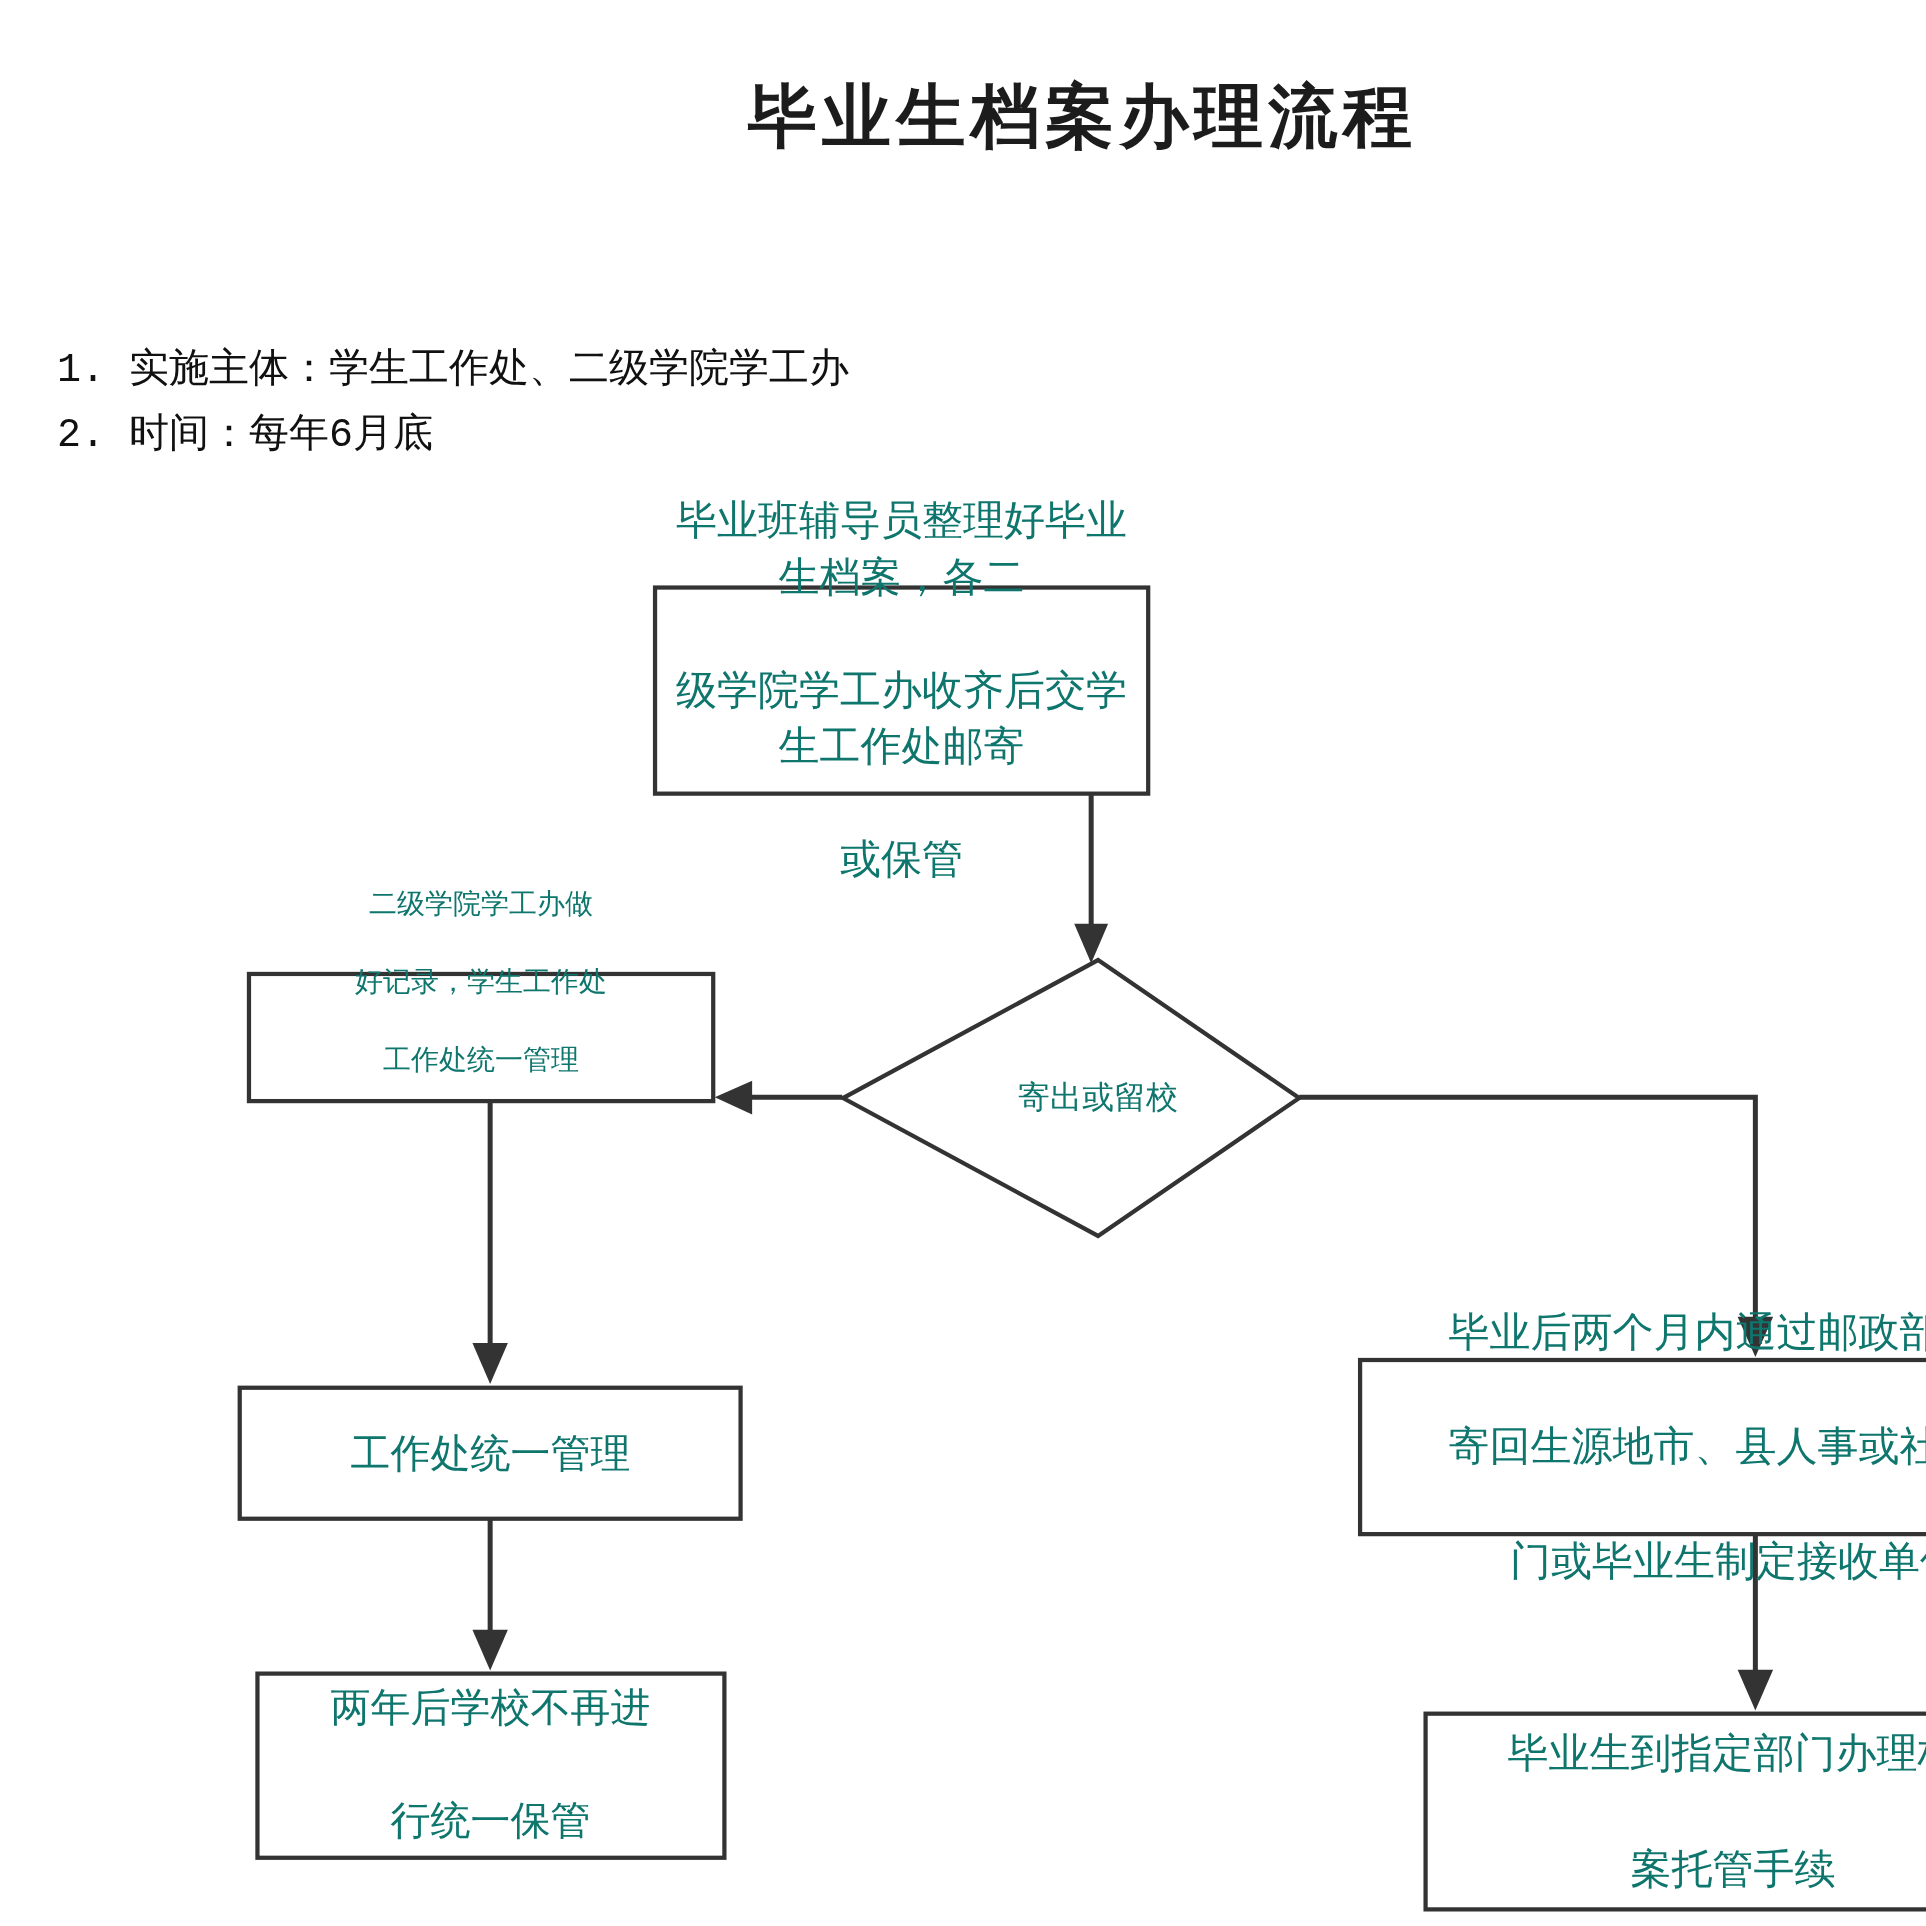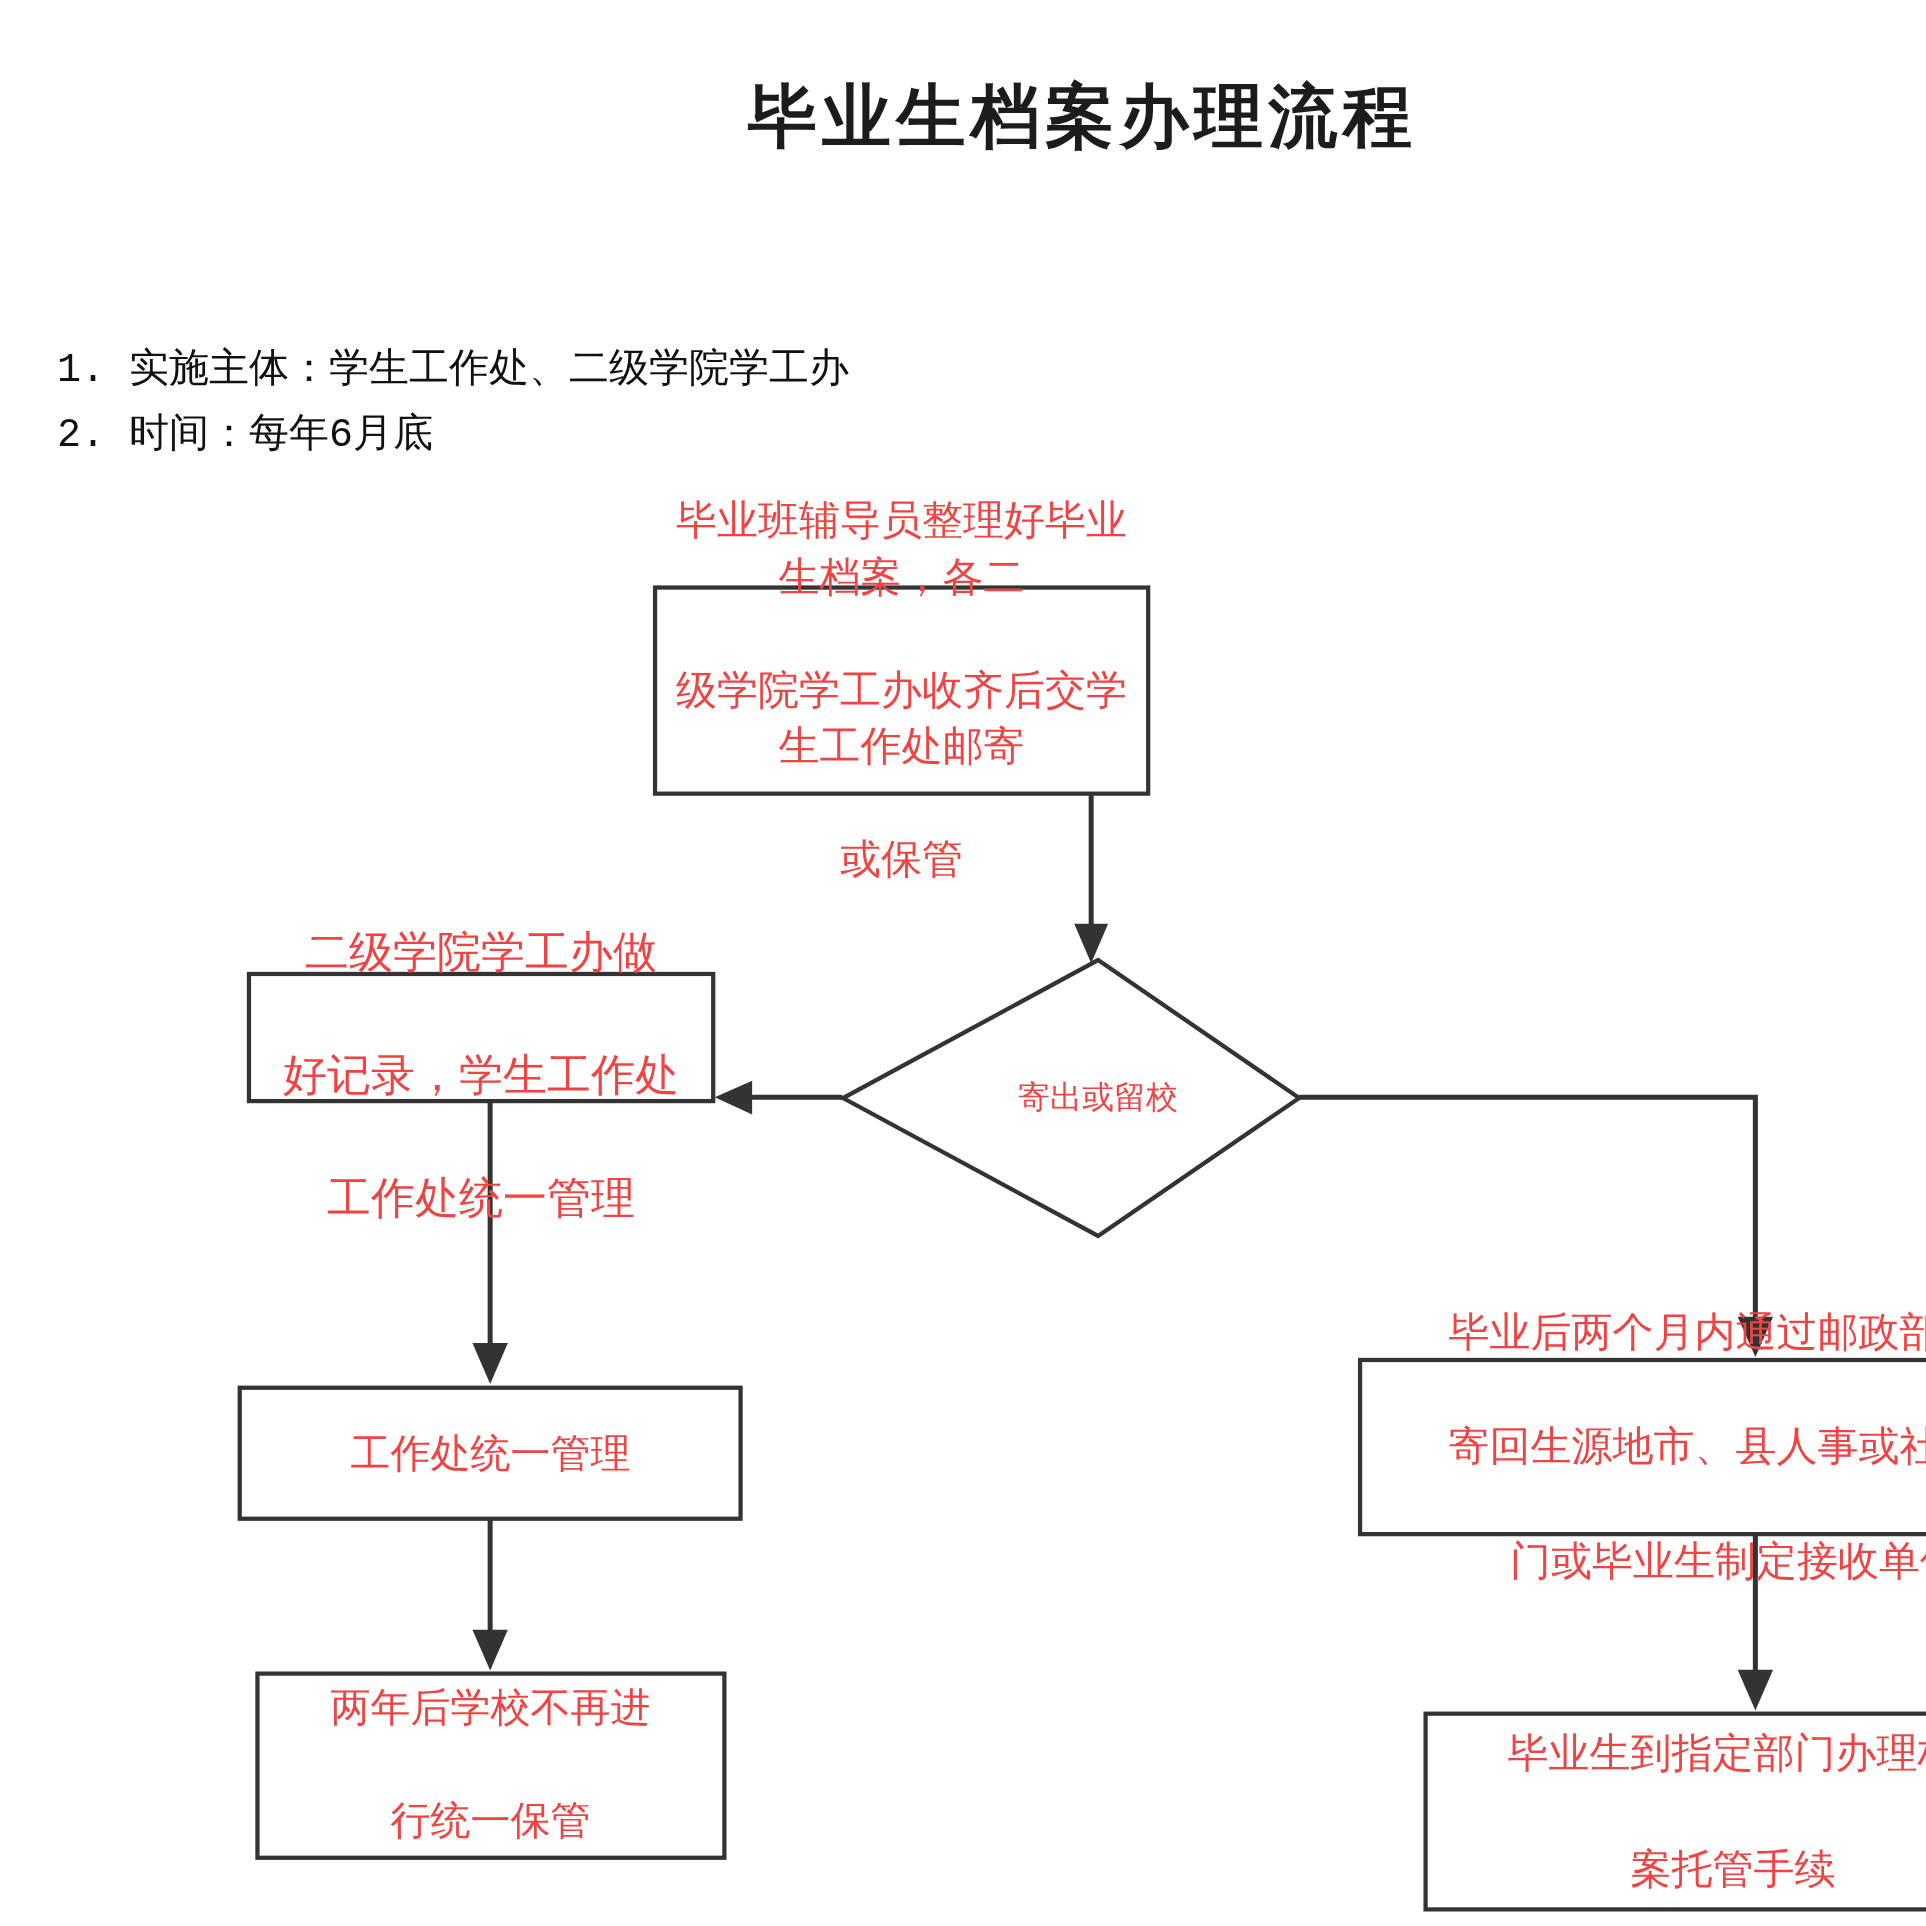--- a/index.html
+++ b/index.html
@@ -49,30 +49,30 @@
   }
   .meta-line { display: block; }
 
   .node-text {
     position: absolute;
     display: flex;
     align-items: center;
     justify-content: center;
     text-align: center;
     font-family: "Liberation Serif", "DejaVu Serif", serif;
-    color: #ef4444;
+    color: #0f766e;
     box-sizing: border-box;
     pointer-events: none;
   }
   .node-text span { display: block; width: 100%; }
 
   
   #t-box1     { left: 655px; top: 587px; width: 493px;  height: 206px;  font-size: 41px; line-height: 1.38; padding: 0 13px; }
   #t-diamond  { left: 894px; top: 1040px; width: 408px;  height: 116px;  font-size: 32px; line-height: 1.35; }
-  #t-box2     { left: 249px;  top: 1012px; width: 464px;  height: 127px;  font-size: 44px; line-height: 1.40; padding: 0 10px; }
+  #t-box2     { left: 249px;  top: 918px; width: 464px;  height: 127px;  font-size: 28px; line-height: 1.40; padding: 0 10px; }
   #t-box3     { left: 240px;  top: 1388px; width: 501px;  height: 131px;  font-size: 40px; line-height: 1.38; }
   #t-box4     { left: 257px;  top: 1673px; width: 467px;  height: 184px;  font-size: 40px; line-height: 1.42; padding: 0 21px; }
   #t-box5     { left: 1360px; top: 1360px; width: 751px;  height: 174px;  font-size: 41px; line-height: 1.40; padding: 0 15.4px; }
   #t-box6     { left: 1425px; top: 1713px; width: 616px;  height: 196px;  font-size: 41px; line-height: 1.42; padding: 0 15.4px; }
 </style>
 </head>
 <body>
 
 <div id="page">
 

